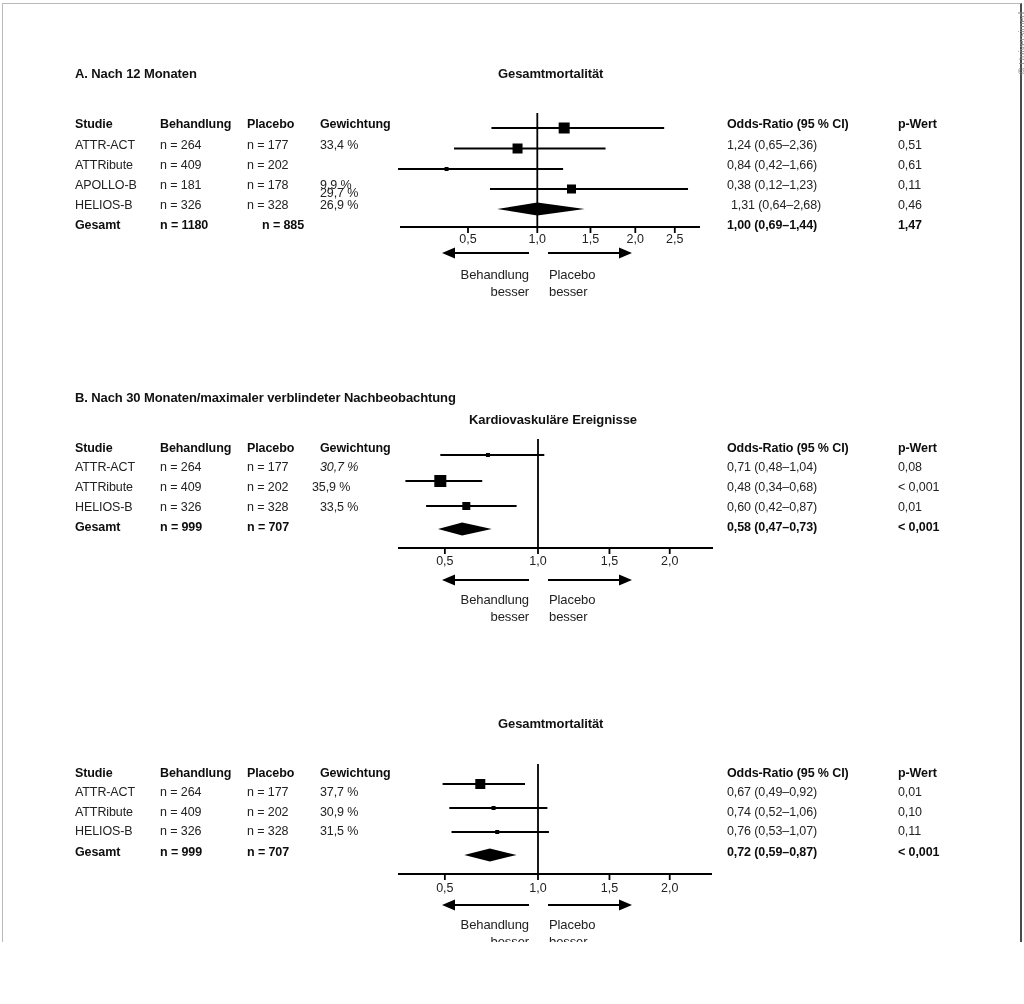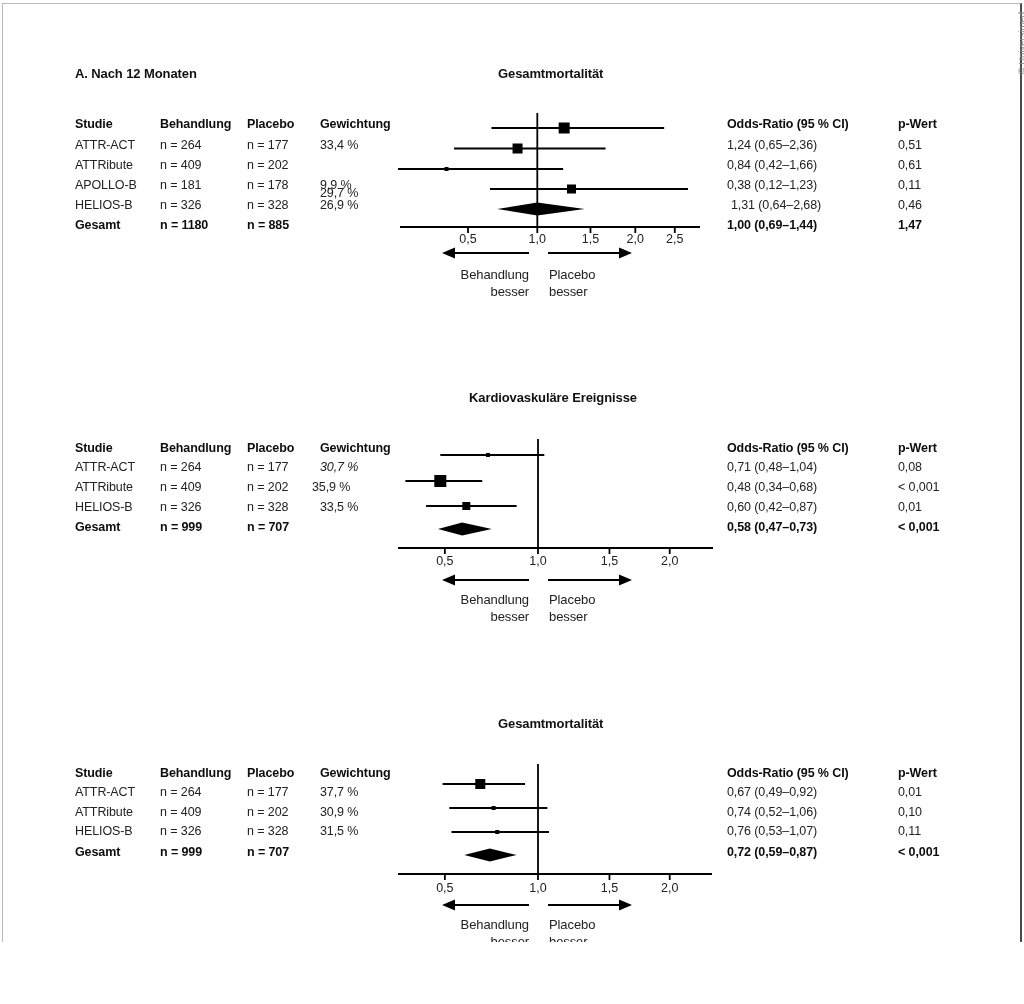--- a/index.html
+++ b/index.html
@@ -7,41 +7,42 @@
         font-family:"Liberation Sans",sans-serif;color:#1a1a1a;}
   .frame{position:absolute;left:2px;top:3px;width:1017px;height:995px;
          border:1px solid #b9b9b9;border-right:2px solid #4a4a4a;}
   .copyright{position:absolute;top:12px;right:8px;transform:rotate(-90deg);
              transform-origin:100% 0;font-size:9.5px;color:#8a8a8a;white-space:nowrap;}
   .heading,.ptitle{position:absolute;font-size:13px;font-weight:bold;color:#111;
                    height:15px;line-height:15px;white-space:nowrap;letter-spacing:-0.1px;}
   .hA{left:75px;top:66px;}
   .tA{left:498px;top:66px;}
   .hB{left:75px;top:390px;}
-  .tB{left:469px;top:390px;}
+  .tB{left:469px;top:412px;}
   .tC{left:498px;top:716px;}
   .cell{position:absolute;font-size:12.5px;line-height:14px;height:14px;
         white-space:nowrap;letter-spacing:-0.1px;color:#222;}
   .cell.bold{font-weight:bold;color:#0d0d0d;}
   .tick-label{position:absolute;width:34px;text-align:center;font-size:12.5px;
               line-height:14px;height:14px;color:#222;}
   .dir-label{position:absolute;font-size:13px;line-height:17px;color:#222;
              white-space:pre-line;width:110px;letter-spacing:-0.1px;}
   .dir-left{text-align:right;}
   .dir-right{text-align:left;}
   svg#plots{position:absolute;left:0;top:0;}
 </style>
 </head>
 <body>
 
 <div class="page">
   <div class="frame"></div>
 
   <div class="heading hA">A. Nach 12 Monaten</div>
   <div class="ptitle tA">Gesamtmortalität</div>
+  <div class="heading hB">B. Nach 30 Monaten/maximaler verblindeter Nachbeobachtung</div>
   <div class="ptitle tB">Kardiovaskuläre Ereignisse</div>
   <div class="ptitle tC">Gesamtmortalität</div>
 
   <svg id="plots" width="1024" height="1004">
       <line x1="400" y1="227" x2="700" y2="227" stroke="#000" stroke-width="2"></line>
       <line x1="537.3" y1="113" x2="537.3" y2="227" stroke="#000" stroke-width="1.8"></line>
       <line x1="468.0014644287371" y1="227" x2="468.0014644287371" y2="233" stroke="#000" stroke-width="1.8"></line>
       <line x1="537.3" y1="227" x2="537.3" y2="233" stroke="#000" stroke-width="1.8"></line>
       <line x1="590.4746365712499" y1="227" x2="590.4746365712499" y2="233" stroke="#000" stroke-width="1.8"></line>
       <line x1="635.3029288574743" y1="227" x2="635.3029288574743" y2="233" stroke="#000" stroke-width="1.8"></line>
@@ -120,21 +121,21 @@
       <div class="cell" style="left: 727px; top: 178px; width: 170px;">0,38 (0,12–1,23)</div>
       <div class="cell" style="left: 898px; top: 178px; width: 60px;">0,11</div>
       <div class="cell" style="left: 75px; top: 198px; width: 82px;">HELIOS-B</div>
       <div class="cell" style="left: 160px; top: 198px; width: 86px;">n = 326</div>
       <div class="cell" style="left: 247px; top: 198px; width: 72px;">n = 328</div>
       <div class="cell" style="left: 320px; top: 198px; width: 88px;">26,9 %</div>
       <div class="cell" style="left: 731px; top: 198px; width: 170px;">1,31 (0,64–2,68)</div>
       <div class="cell" style="left: 898px; top: 198px; width: 60px;">0,46</div>
       <div class="cell bold" style="left: 75px; top: 218px; width: 82px;">Gesamt</div>
       <div class="cell bold" style="left: 160px; top: 218px; width: 86px;">n = 1180</div>
-      <div class="cell bold" style="left: 247px; top: 218px; width: 72px;">n = 885</div>
+      <div class="cell bold" style="left: 247px; top: 218px; width: 72px; text-align: center;">n = 885</div>
       <div class="cell bold" style="left: 320px; top: 218px; width: 88px;"></div>
       <div class="cell bold" style="left: 727px; top: 218px; width: 170px;">1,00 (0,69–1,44)</div>
       <div class="cell bold" style="left: 898px; top: 218px; width: 60px;">1,47</div>
       <div class="tick-label" style="left: 451.001px; top: 232px;">0,5</div>
       <div class="tick-label" style="left: 520.3px; top: 232px;">1,0</div>
       <div class="tick-label" style="left: 573.475px; top: 232px;">1,5</div>
       <div class="tick-label" style="left: 618.303px; top: 232px;">2,0</div>
       <div class="tick-label" style="left: 657.797px; top: 232px;">2,5</div>
       <div class="dir-label dir-left" style="left: 419px; top: 266px;">Behandlung
 besser</div>

